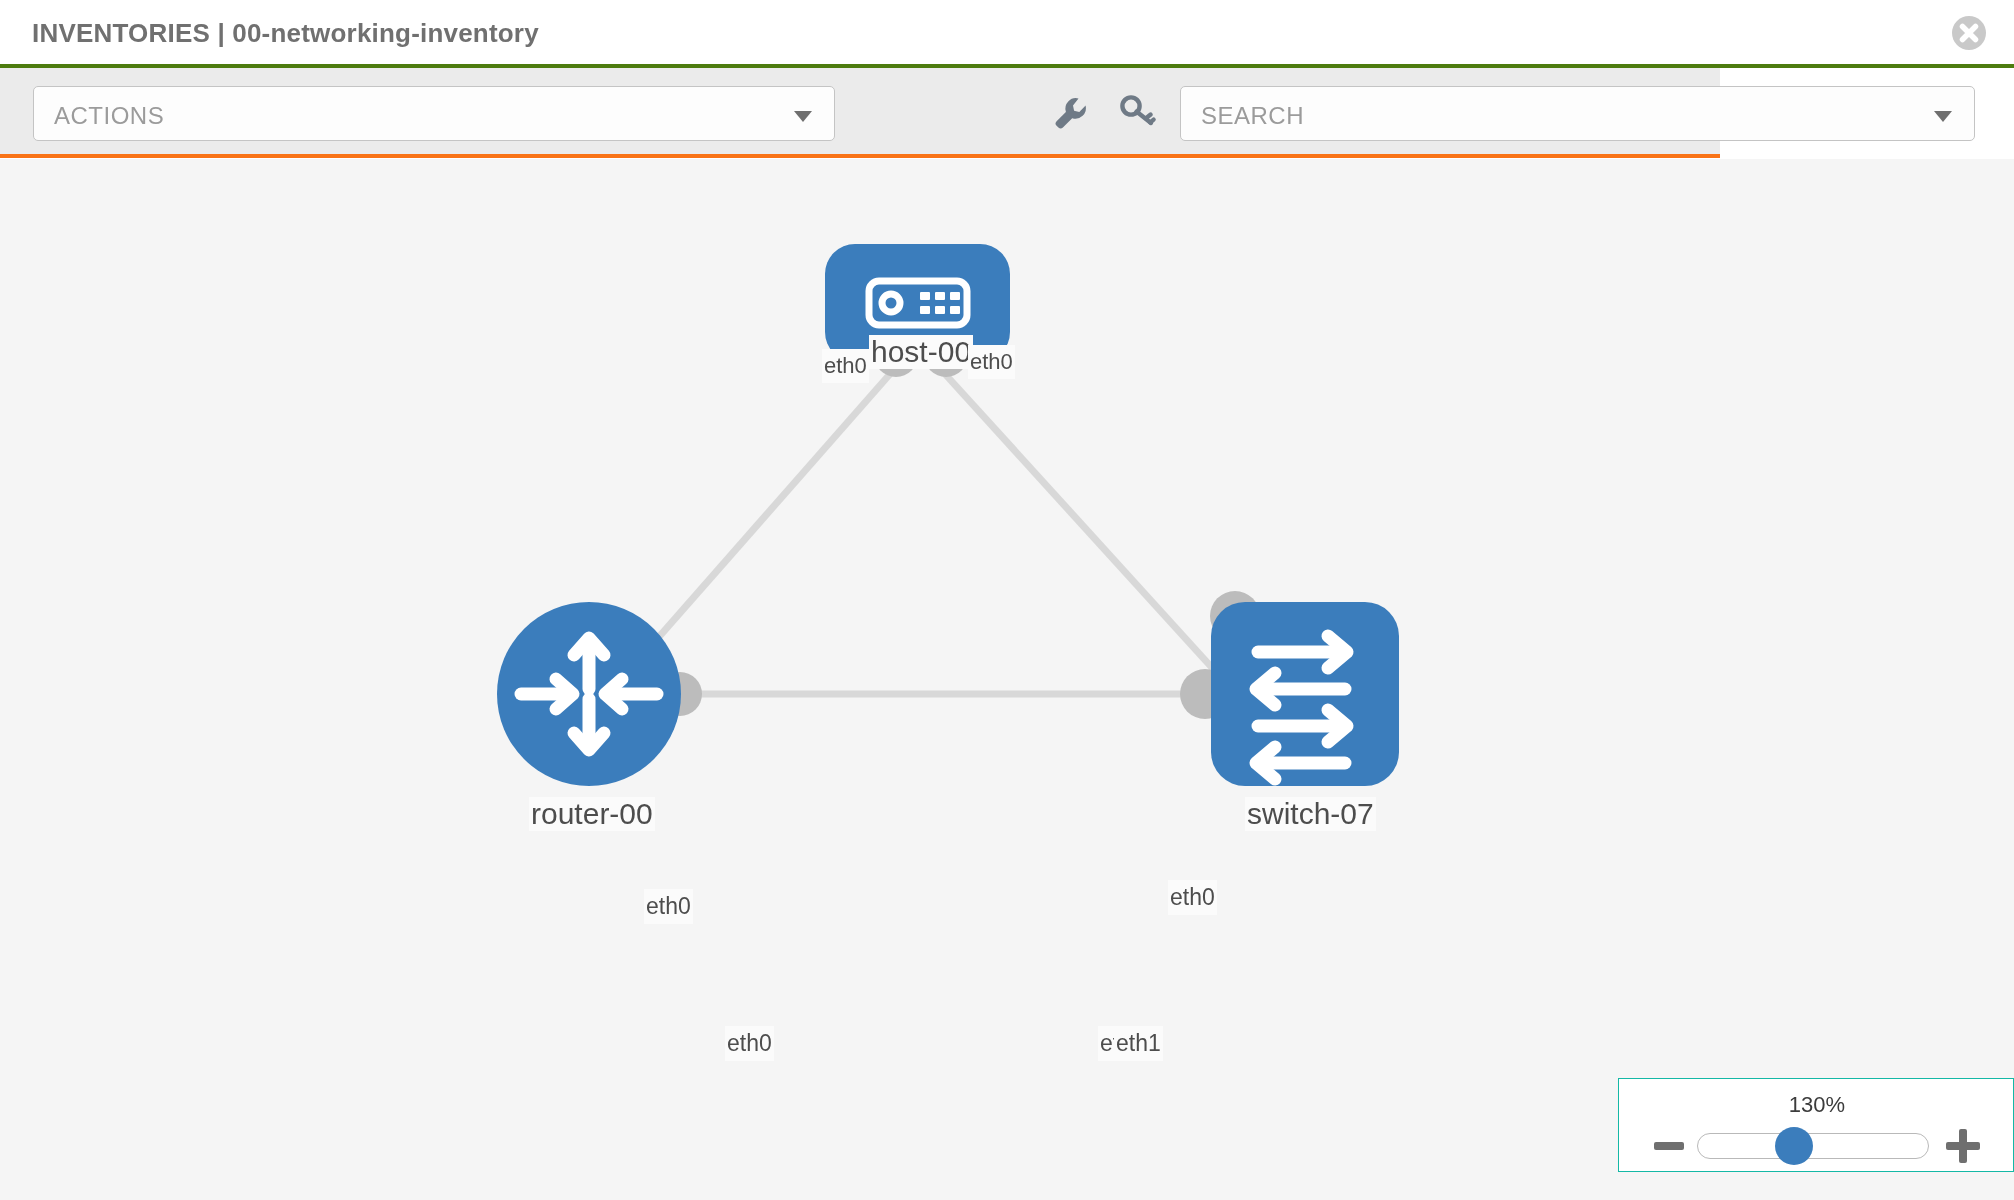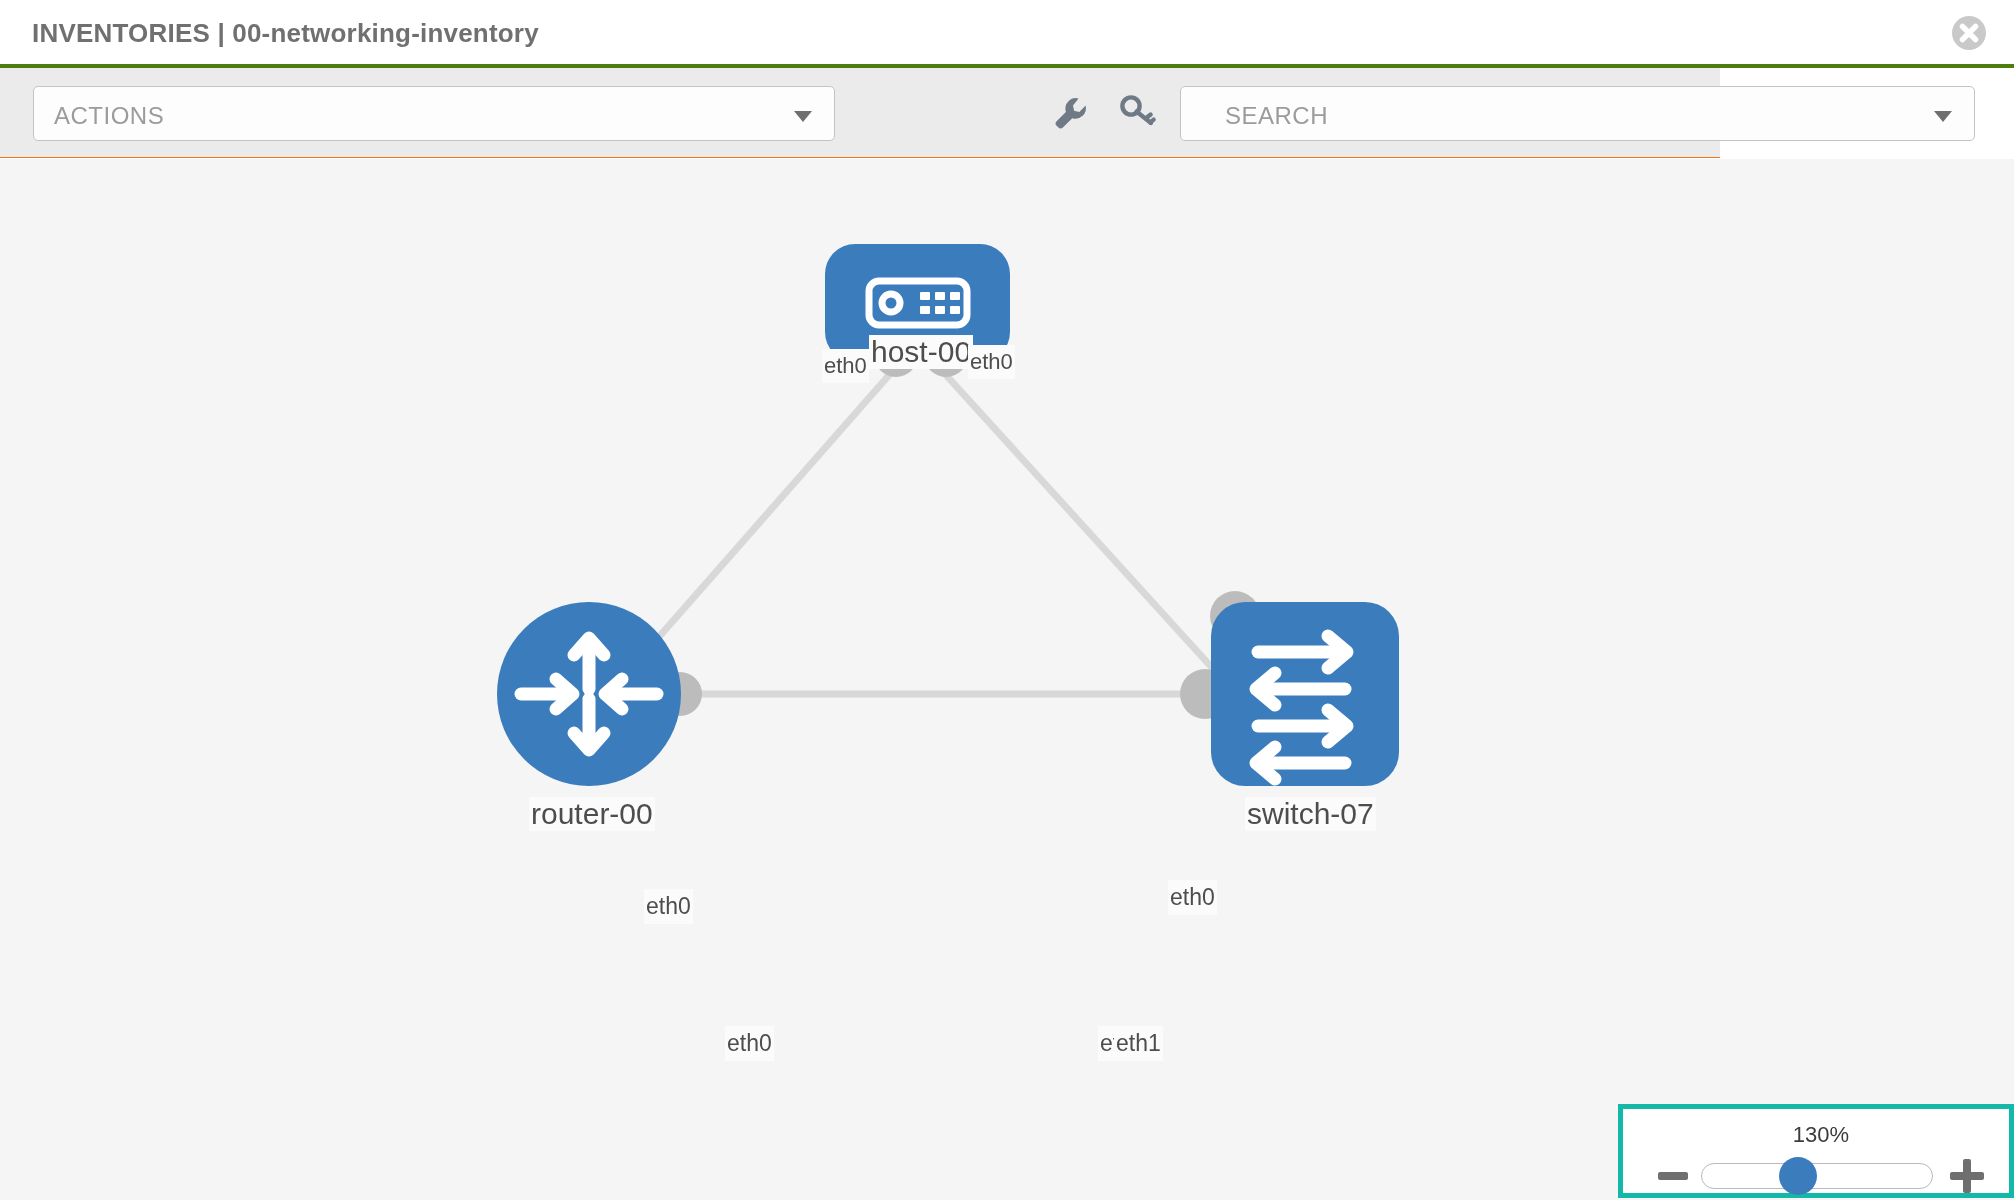--- a/index.html
+++ b/index.html
@@ -27,21 +27,21 @@
     position: absolute; right: 26px; top: 14px;
     width: 38px; height: 38px;
     cursor: pointer;
   }
 
   
   #toolbar {
     position: absolute; left: 0; top: 68px;
     width: 1720px; height: 90px;
     background: #ebebeb;
-    border-bottom: 1px solid #f97316;
+    border-bottom: 4px solid #f97316;
   }
   #actions-select {
     position: absolute; left: 33px; top: 18px;
     width: 802px; height: 55px;
     background: #fdfdfd;
     border: 1px solid #c4c4c4;
     border-radius: 5px;
   }
   #actions-select .sel-label {
     position: absolute; left: 20px; top: 15px;
@@ -67,21 +67,20 @@
     position: absolute; left: 1180px; top: 86px;
     width: 795px; height: 55px;
     background: #fdfdfd;
     border: 1px solid #c4c4c4;
     border-radius: 5px;
   }
   #search-box .sel-label {
     position: absolute; left: 20px; top: 15px;
     font-size: 24px; color: #9b9b9b;
     letter-spacing: 0.5px;
-    margin-left: 24px;
   }
 
   
   #canvas {
     position: absolute; left: 0; top: 159px;
     width: 2014px; height: 1041px;
     background: #f5f5f5;
     overflow: hidden;
   }
   #topology-svg { position: absolute; left: 0; top: 0; }
@@ -97,24 +96,24 @@
   .node-label {
     position: absolute;
     font-size: 30px; color: #4d4d4d;
     background: #fbfbfb;
     padding: 0 2px;
     white-space: nowrap;
   }
 
   
   #zoom-widget {
-    position: absolute; left: 1618px; top: 1104px;
+    position: absolute; left: 1618px; top: 1078px;
     width: 396px; height: 94px;
     background: #ffffff;
-    border: 5px solid #14b8a6;
+    border: 1px solid #14b8a6;
   }
   #zoom-level {
     position: absolute; left: 0; top: 13px;
     width: 396px; text-align: center;
     font-size: 22px; color: #3c3c3c;
   }
   #zoom-minus {
     position: absolute; left: 35px; top: 63px;
     width: 30px; height: 8px;
     background: #6f6f6f; border-radius: 2px;

